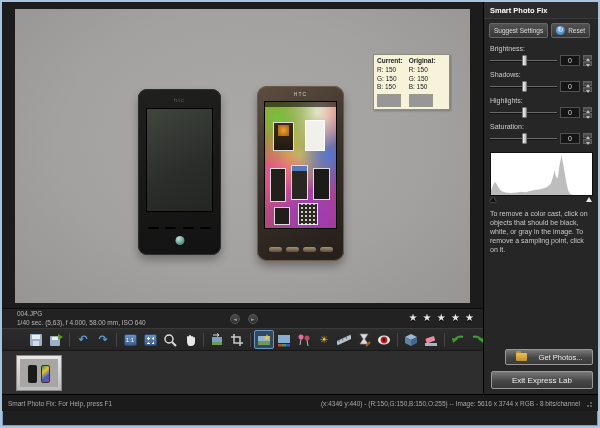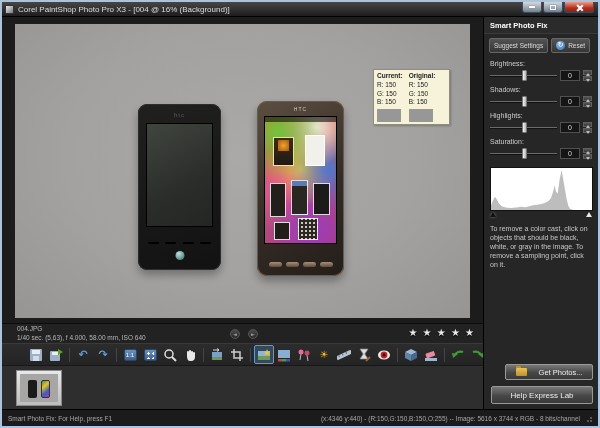--- a/index.html
+++ b/index.html
@@ -117,35 +117,20 @@
   .statusbar .sp{flex:1;}
   .grip{width:7px;height:7px;position:relative;margin-left:5px;}
   .grip::before{content:"";position:absolute;right:0;bottom:0;width:2px;height:2px;background:#5a5a5a;box-shadow:-3px 0 #5a5a5a,0 -3px #5a5a5a;}
   svg{display:block;}
 </style>
 </head>
 <body>
 
 <div class="win">
 
-  <div class="titlebar">
-    <span class="appicon"></span>
-    <span class="wtitle">Corel PaintShop Photo Pro X3 - [004 @ 16% (Background)]</span>
-    <div class="wincontrols">
-      <div class="wbtn min">
-          <span class="bar"></span>
-        </div>
-      <div class="wbtn max">
-          <span class="box"></span>
-        </div>
-      <div class="wbtn close">
-          <span class="x"></span>
-        </div>
-    </div>
-  </div>
 
   <div class="content">
     <div class="leftcol">
 
       <div class="canvas">
         <div class="photo">
           <div class="phone phoneL">
             <span class="logo">htc</span>
             <div class="screen"></div>
             <div class="keys">
@@ -447,21 +432,21 @@
 
       <div class="hint">To remove a color cast, click on objects that should be black, white, or gray in the image. To remove a sampling point, click on it.</div>
 
       <div class="rspacer"></div>
 
       <div class="bigbtn getbtn">
         <span class="foldericon"></span>
         <span>Get Photos...</span>
       </div>
       <div class="bigbtn exitbtn">
-        <span>Help Express Lab</span>
+        <span>Exit Express Lab</span>
       </div>
     </div>
   </div>
 
   <div class="statusbar">
     <span>Smart Photo Fix: For Help, press F1</span>
     <span class="sp"></span>
     <span>(x:4346 y:440) - (R:150,G:150,B:150,O:255) -- Image: 5616 x 3744 x RGB - 8 bits/channel</span>
     <span class="grip"></span>
   </div>

